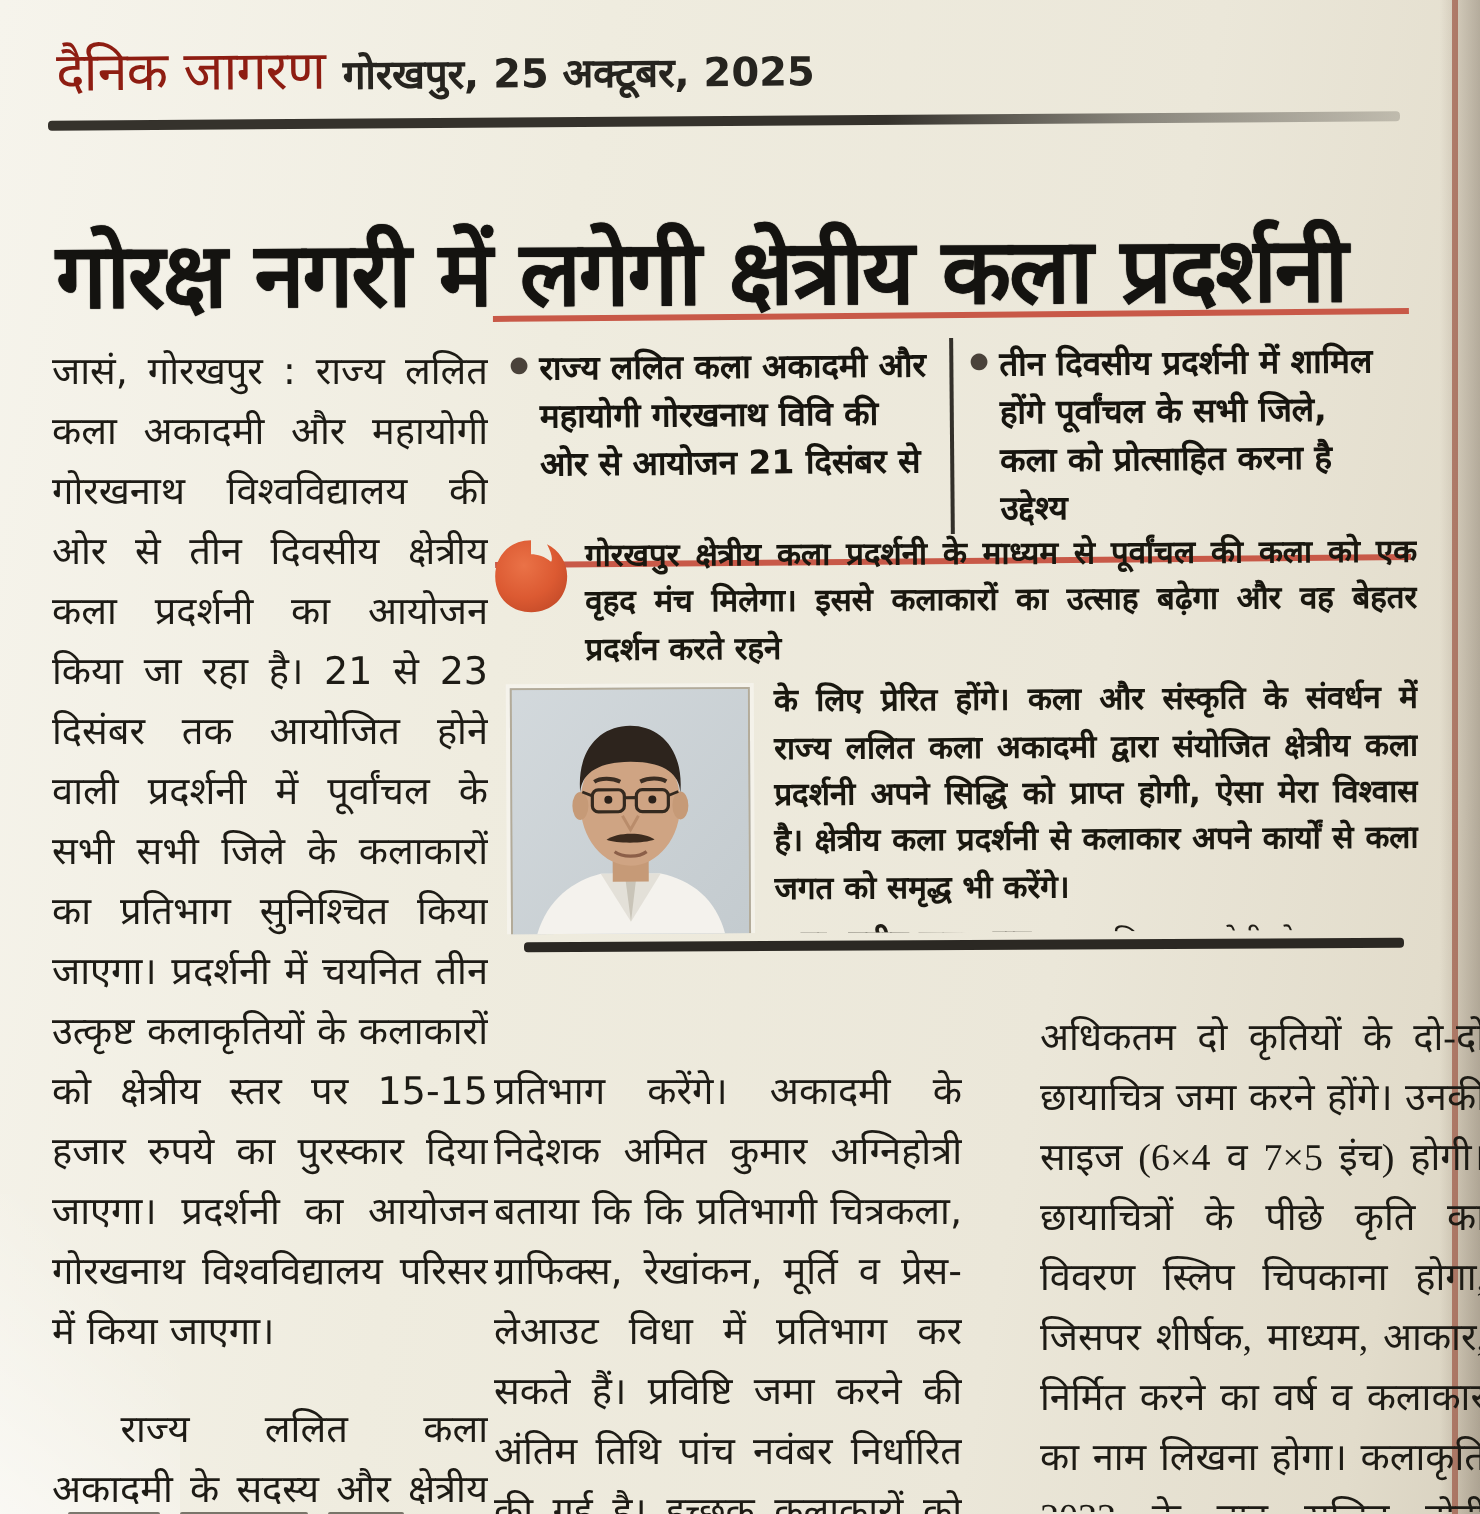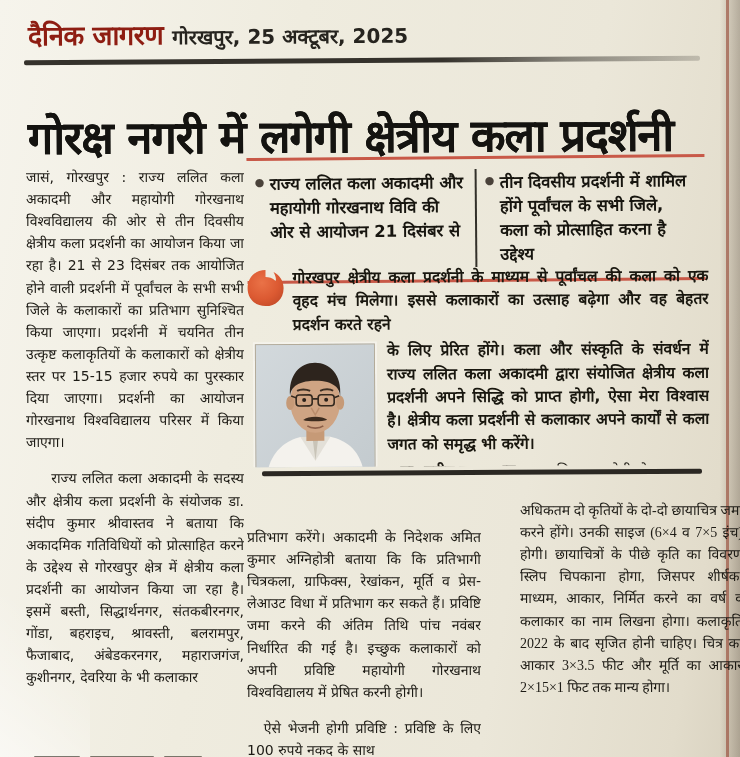--- a/index.html
+++ b/index.html
@@ -9,32 +9,32 @@
         background:linear-gradient(100deg,#f6f4ec 0%,#efecdf 35%,#ebe7d9 70%,#e2dccb 92%,#d8d1bf 100%);}
   
   .scan-edge{position:absolute;top:0;right:0;width:20px;height:100%;
         background:linear-gradient(to right,rgba(160,140,110,0) 0%,rgba(120,100,80,.18) 40%,rgba(90,75,60,.35) 100%);}
   .scan-line{position:absolute;top:0;right:11px;width:3px;height:100%;background:#9a4f3c;opacity:.65;}
   .corner-light{position:absolute;left:0;bottom:0;width:90px;height:160px;
         background:linear-gradient(45deg,rgba(255,255,255,.55),rgba(255,255,255,0) 70%);}
 
   
   .masthead{position:absolute;left:28px;top:15px;white-space:nowrap;transform:rotate(-.4deg);}
-  .brand{font-size:27px;font-weight:700;color:#8e1d12;letter-spacing:-.5px;}
+  .brand{font-size:27px;font-weight:400;color:#8e1d12;letter-spacing:-.5px;}
   .dateline{font-size:20px;font-weight:700;color:#26241f;margin-left:9px;}
   .masthead-rule{position:absolute;left:24px;top:58px;width:676px;height:5px;border-radius:2px;
         background:linear-gradient(to right,#35322c 0%,#35322c 62%,rgba(53,50,44,.55) 80%,rgba(53,50,44,.22) 100%);
         transform:rotate(-.4deg);}
 
   
   .headline{position:absolute;left:28px;top:82px;width:692px;font-size:45px;line-height:1.12;
         font-weight:800;color:#141310;letter-spacing:-1px;transform:rotate(-.3deg);
         text-shadow:0 0 .5px #141310;}
 
-  .para{font-size:14px;line-height:1.58;text-align:justify;color:#1d1b15;}
+  .para{font-size:19px;line-height:1.58;text-align:justify;color:#1d1b15;}
 
   
   .left-col{position:absolute;left:26px;top:152px;width:218px;height:600px;overflow:hidden;}
   .left-col .p2{margin-top:6px;text-indent:1.8em;}
 
   
   .highlights{position:absolute;left:247px;top:156px;width:458px;display:flex;
         border-top:3px solid #c85948;border-bottom:3px solid #c85948;
         padding:10px 0 12px;transform:rotate(-.5deg);}
   .highlight{width:50%;display:flex;align-items:flex-start;padding:2px 8px 0 8px;}

